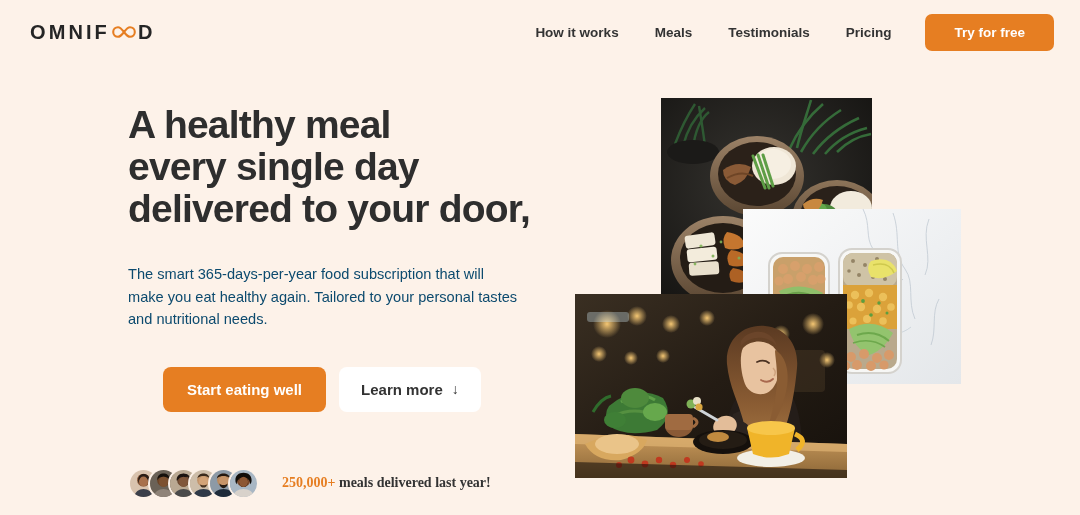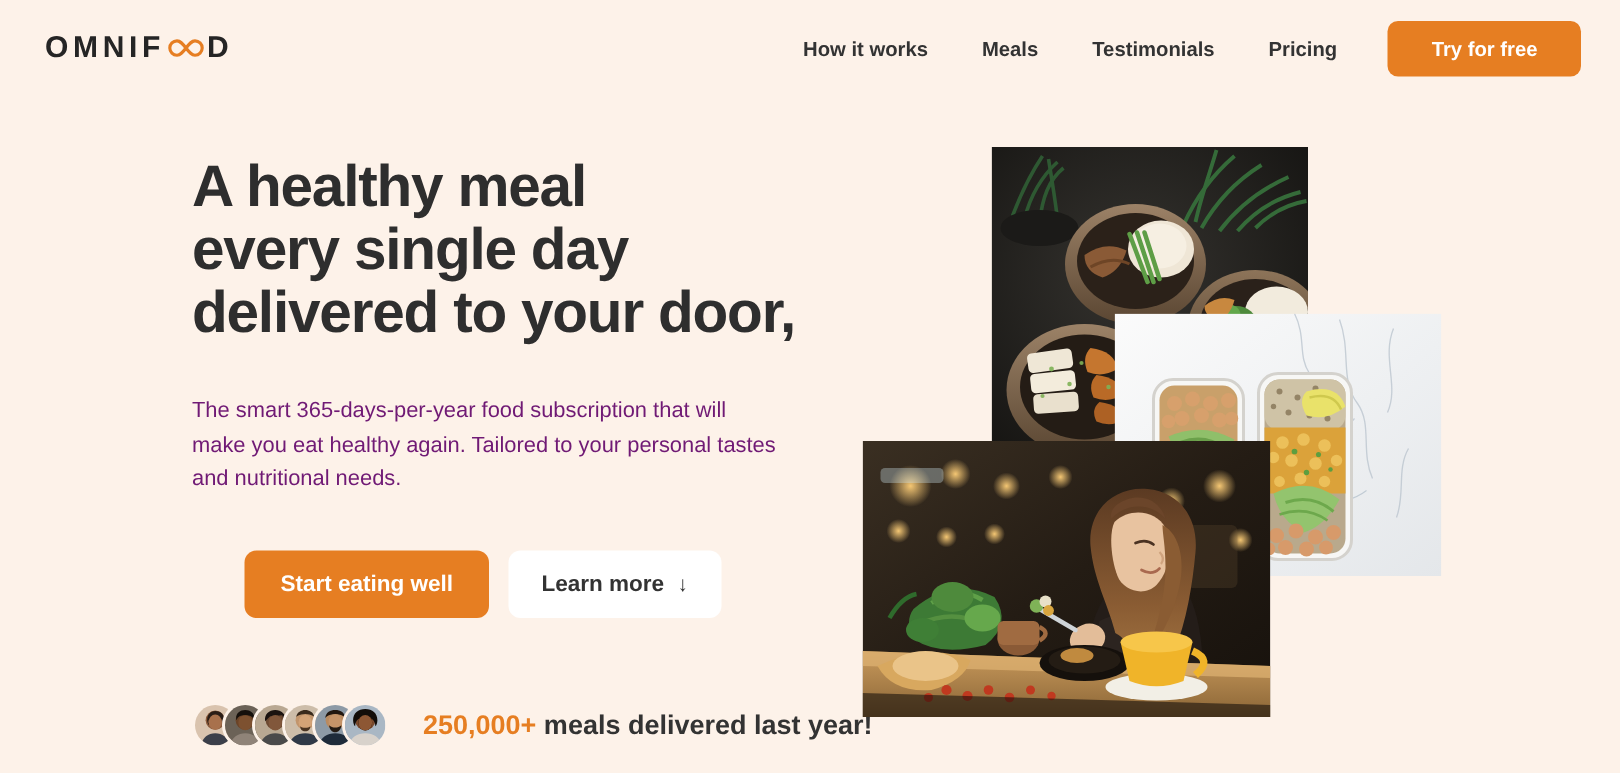--- a/index.html
+++ b/index.html
@@ -40,21 +40,21 @@
 
   
   .hero-text { position:absolute; left:128px; top:104px; width:420px; }
   .headline {
     font-size:39px; font-weight:700; line-height:1.08;
     letter-spacing:-0.8px; color:#2e2e2e;
   }
   .headline .l { display:block; white-space:nowrap; }
   .desc {
     margin-top:33px;
-    font-size:14.6px; line-height:1.52; color:#701a75; width:390px;
+    font-size:14.6px; line-height:1.52; color:#0c4a6e; width:390px;
   }
   .desc .l { display:block; white-space:nowrap; }
 
   .cta-row { margin-top:37px; display:flex; align-items:center; gap:13px;padding-left:35px; }
   .btn-primary {
     background:#e67e22; color:#fff;
     font-size:15px; font-weight:700;
     border:none; border-radius:8px;
     padding:14px 24px; cursor:pointer; white-space:nowrap;
   }
@@ -72,22 +72,23 @@
   .avatars { display:flex; align-items:center; }
   .avatar {
     width:31px; height:31px; border-radius:50%;
     border:2.4px solid #fdf2e9;
     margin-right:-11px; overflow:hidden;
     position:relative; flex:0 0 auto;
   }
   .avatar:last-child { margin-right:0; }
   .avatar svg { display:block; width:100%; height:100%; }
   .delivered-text {
-    margin-left:23px; font-size:18px; font-weight:700; color:#333;
+    margin-left:23px; font-size:14px; font-weight:700; color:#333;
     white-space:nowrap;
+    font-family:Liberation Serif, serif;
   }
   .delivered-text .num { color:#e67e22; }
 
   
   .collage { position:absolute; left:0; top:0; width:1080px; height:515px; }
   .photo { position:absolute; overflow:hidden; }
   .photo svg { display:block; width:100%; height:100%; }
 
   .photo-dark   { left:661px; top:98px;  width:211px; height:212px; z-index:1; }
   .photo-marble { left:743px; top:209px; width:218px; height:175px; z-index:2; }

